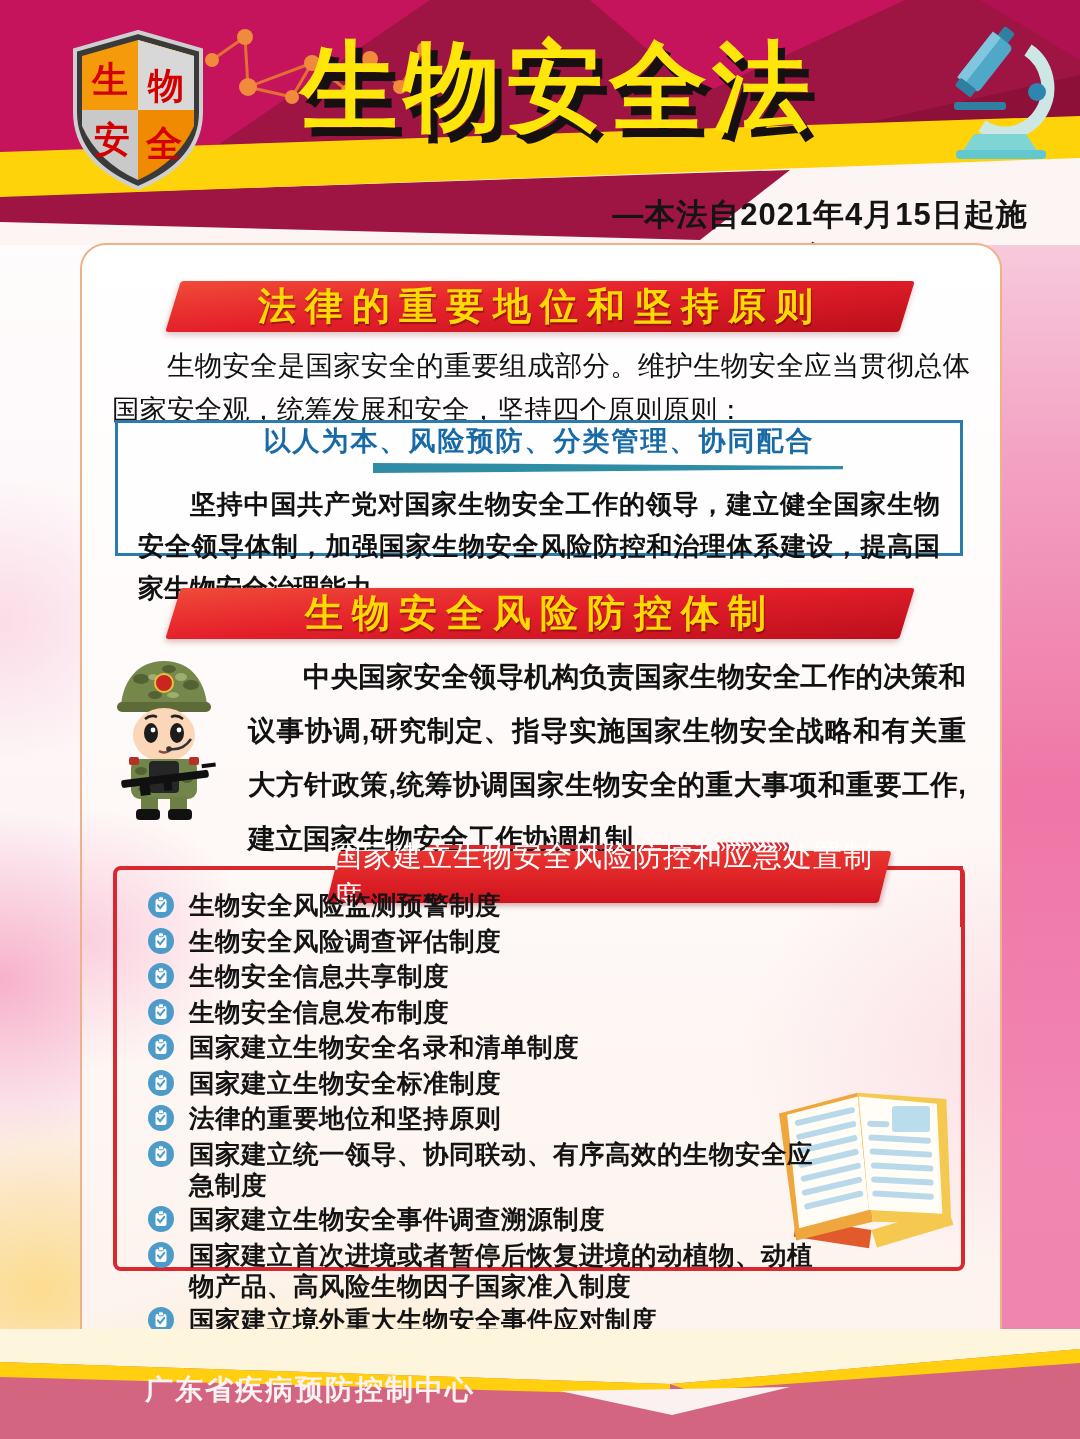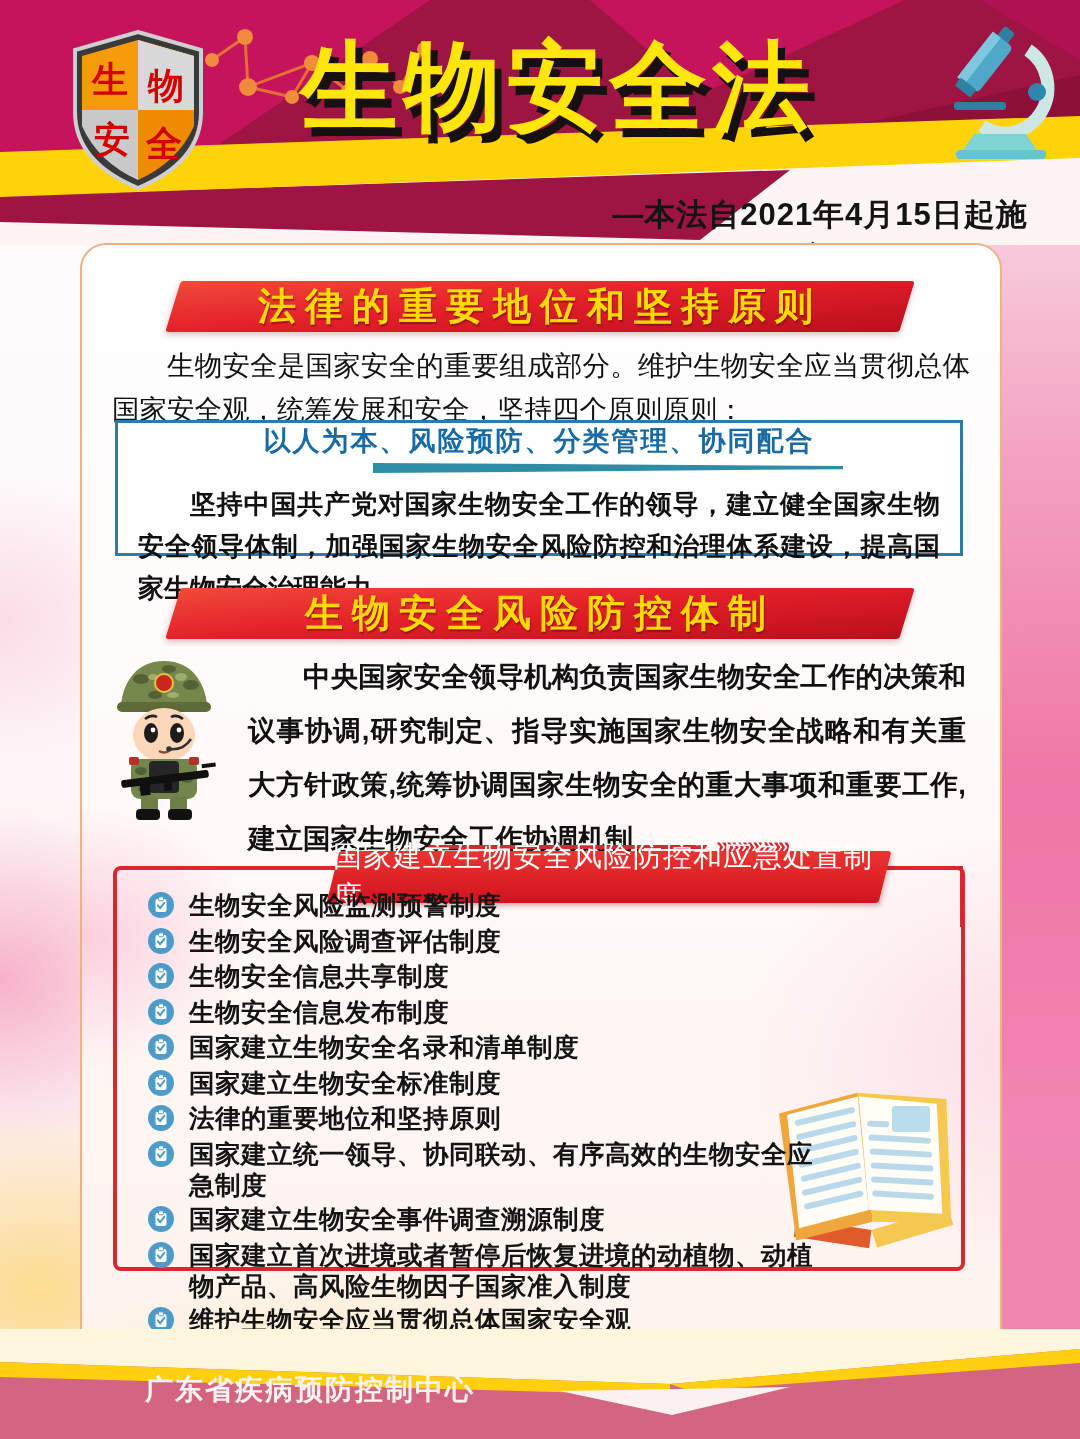--- a/index.html
+++ b/index.html
@@ -391,21 +391,21 @@
 
       <div class="sys-item">
         <span class="bullet">
           <svg width="26" height="26" viewBox="0 0 26 26">
             <circle cx="13" cy="13" r="13" fill="#4D9BC8"></circle>
             <rect x="7.5" y="7" width="11" height="13" rx="2" fill="#fff"></rect>
             <rect x="10.5" y="4.8" width="5" height="4" rx="1.2" fill="#fff" stroke="#4D9BC8" stroke-width="1"></rect>
             <path d="M9.8,13.4 l2.3,2.8 l4.2,-5.4" stroke="#4D9BC8" stroke-width="2" fill="none" stroke-linecap="round"></path>
           </svg>
         </span>
-        <span class="sys-text">维护生物安全应当贯彻总体国家安全观</span>
+        <span class="sys-text">国家建立境外重大生物安全事件应对制度</span>
       </div>
     </div>
 
   <div class="footer">
     <svg width="1080" height="110" viewBox="0 0 1080 110">
       <rect width="1080" height="110" fill="#D36581"></rect>
       <polygon points="0,0 1080,0 1080,20 670,55 0,33" fill="#FDF6DC"></polygon>
       <polygon points="0,33 670,55 670,66 0,48" fill="#FFCF10"></polygon>
       <polygon points="1080,20 1080,34 690,62 670,55" fill="#FFCF10"></polygon>
       <polygon points="560,62 790,58 672,86" fill="#FBF1F0"></polygon>

